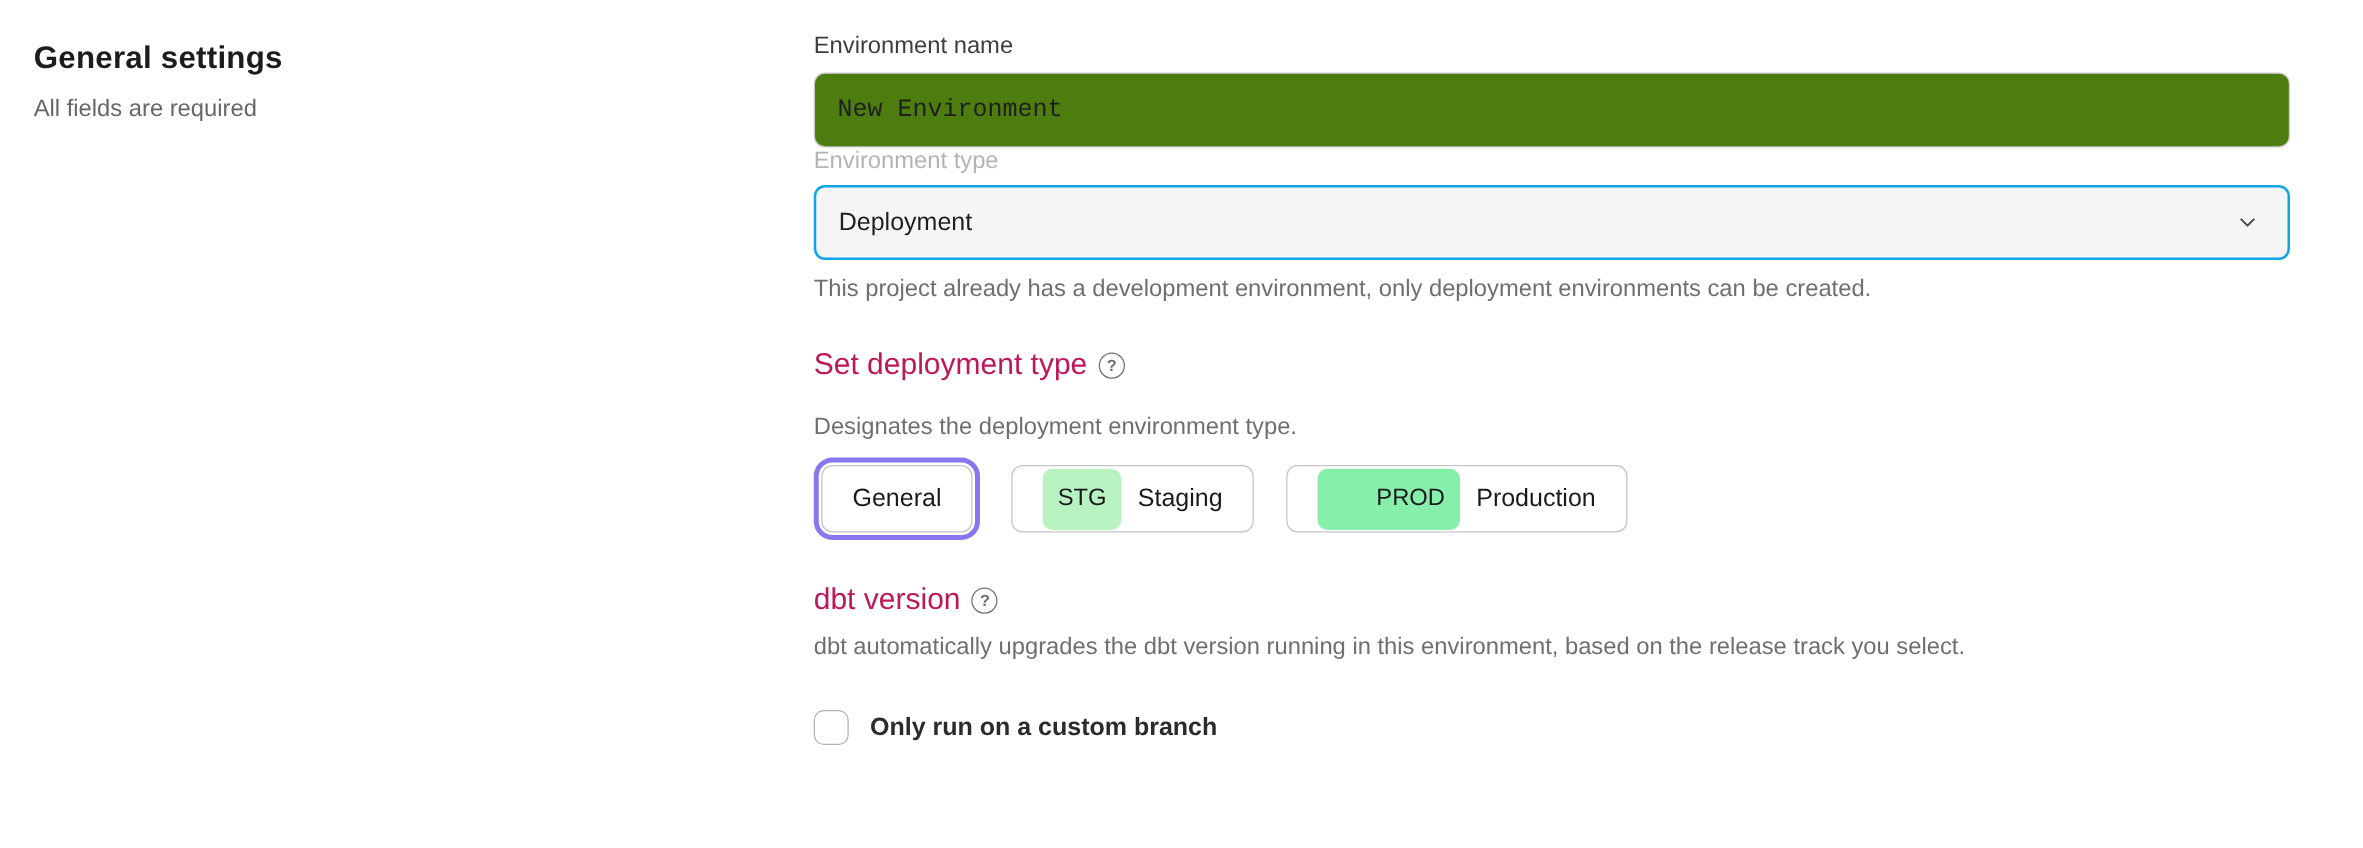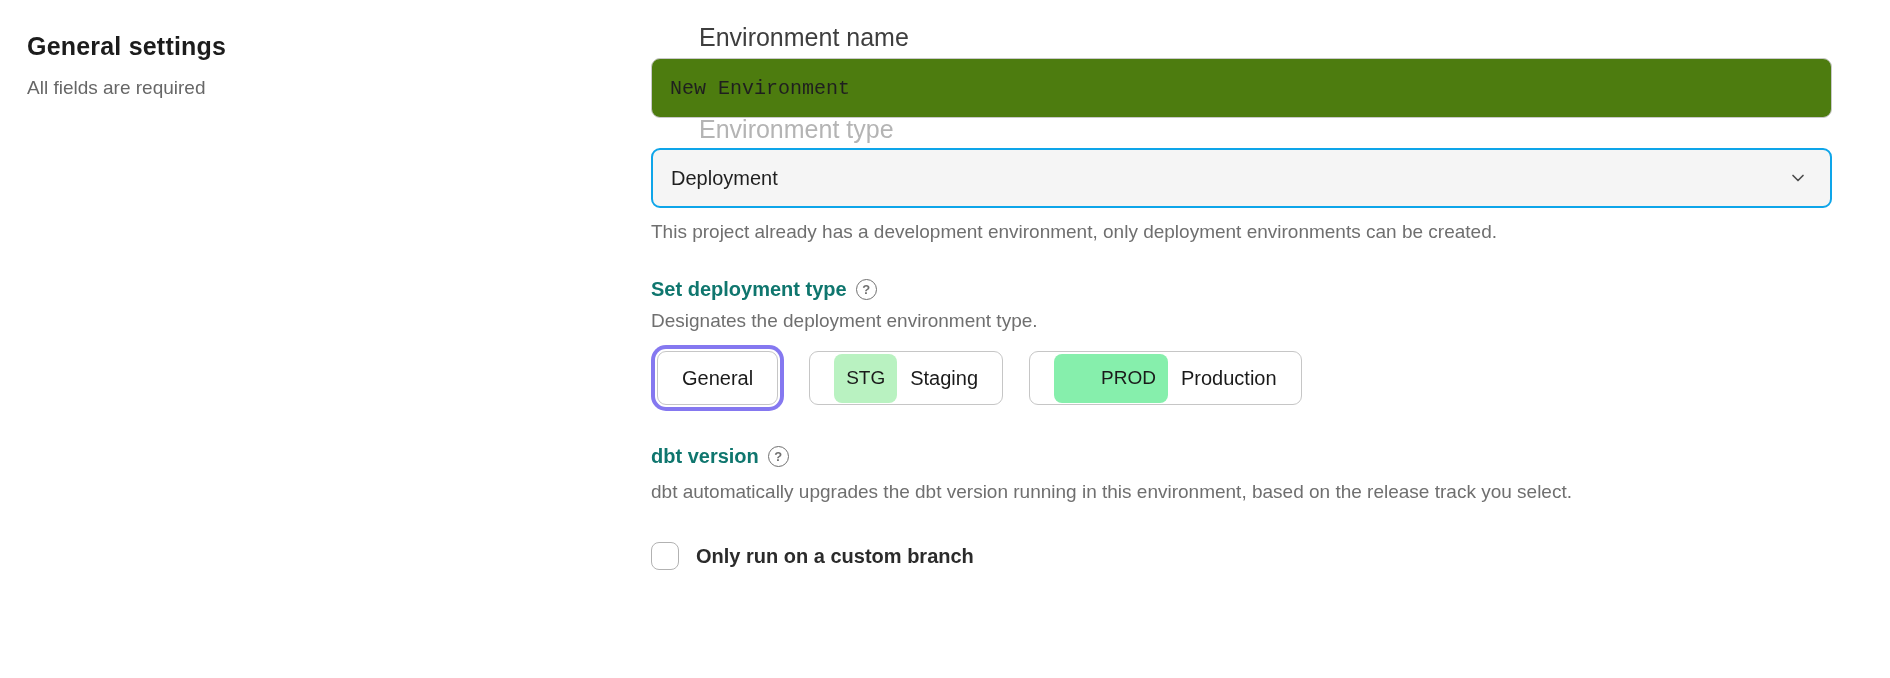--- a/index.html
+++ b/index.html
@@ -9,21 +9,21 @@
   .page { display: flex; width: 1890px; }
 
   
   .left-col { width: 651px; padding: 32px 0 0 27px; flex-shrink: 0; }
   .page-title { font-size: 25px; font-weight: 700; letter-spacing: 0.2px; color: #1c1c1c; }
   .page-subtitle { margin-top: 16px; font-size: 19px; color: #676767; }
 
   
   .form-col { width: 1181px; padding-top: 26px; flex-shrink: 0; }
 
-  .field-label { display: block; font-size: 25px; color: #3e3e3e; line-height: 22px; margin-left: 48px; }
+  .field-label { display: block; font-size: 19px; color: #3e3e3e; line-height: 22px; }
   .field-label.disabled { color: #b4b4b4; }
 
   .text-input {
     margin-top: 10px; width: 100%; height: 60px;
     border: 1px solid #c9c9c9; border-radius: 9px;
     font-family: Liberation Mono, monospace;
     font-size: 20px; color: #1f1f1f; padding: 0 18px;
     background: #4d7c0f; outline: none; display: block;
   }
 
@@ -33,21 +33,21 @@
     display: flex; align-items: center; justify-content: space-between;
     padding: 0 18px; font-size: 20px; color: #1f1f1f; background: #ffffff;
     cursor: pointer;
   }
   .select-box.disabled { background: #f5f5f5; cursor: default; }
   .chevron { width: 20px; height: 20px; display: inline-flex; align-items: center; justify-content: center; margin-right: 4px; }
 
   .helper-text { margin-top: 12px; font-size: 19px; color: #6f6f6f; line-height: 24px; }
 
   .section-label-row { margin-top: 34px; display: flex; align-items: center; gap: 9px; }
-  .section-label { font-size: 20px; font-weight: 700; color: #0f766e; }
+  .section-label { font-size: 24px; font-weight: 400; color: #be185d; }
   .help-icon {
     width: 21px; height: 21px; border: 1.5px solid #707070; border-radius: 50%;
     display: inline-flex; align-items: center; justify-content: center;
     font-size: 13px; color: #707070; font-weight: 600; line-height: 1;
     cursor: pointer;
   }
 
   .seg-row { margin-top: 14px; display: flex; align-items: center; gap: 26px; height: 62px; }
   .seg-btn {
     height: 54px; background: #ffffff; border: 1px solid #c6c6c6; border-radius: 9px;
@@ -97,21 +97,21 @@
             <path d="M6 9l6 6 6-6"></path>
           </svg>
       </span>
     </div>
     <div class="helper-text">This project already has a development environment, only deployment environments can be created.</div>
 
     <div class="section-label-row">
       <span class="section-label">Set deployment type</span>
       <span class="help-icon">?</span>
     </div>
-    <div class="helper-text" style="margin-top:8px;">Designates the deployment environment type.</div>
+    <div class="helper-text" style="margin-top:24px;">Designates the deployment environment type.</div>
 
     <div class="seg-row">
       <button class="seg-btn selected">
         <span>General</span>
       </button>
       <button class="seg-btn">
         <span class="badge badge-green">STG</span>
         <span>Staging</span>
       </button>
       <button class="seg-btn">

